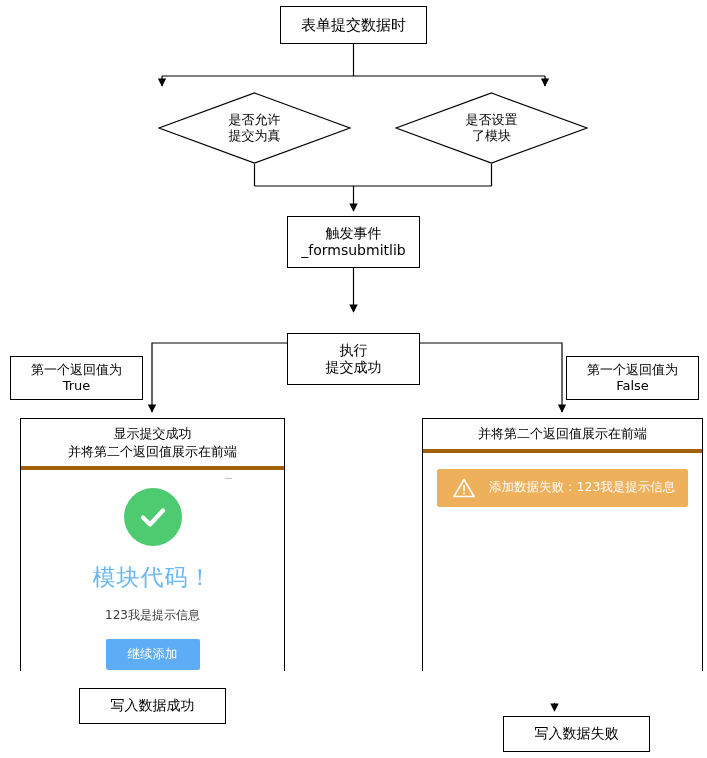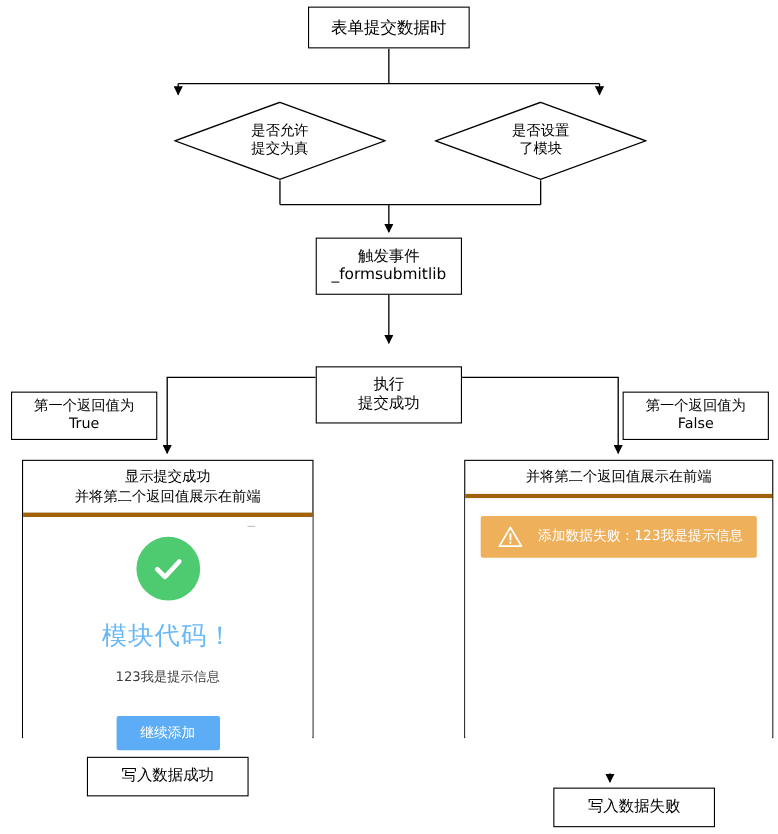--- a/index.html
+++ b/index.html
@@ -131,21 +131,21 @@
     letter-spacing: 1px;
     white-space: nowrap;
   }
   .success-msg {
     margin-top: 14px;
     font-size: 12px;
     color: #3c3c3c;
     white-space: nowrap;
   }
   .success-btn {
-    margin-top: 27px;
+    margin-top: 15px;
     background: #5CADF5;
     color: #ffffff;
     font-size: 12.5px;
     padding: 7px 22px;
     border: none;
     border-radius: 2px;
     white-space: nowrap;
     cursor: pointer;
     font-family: inherit;
   }

